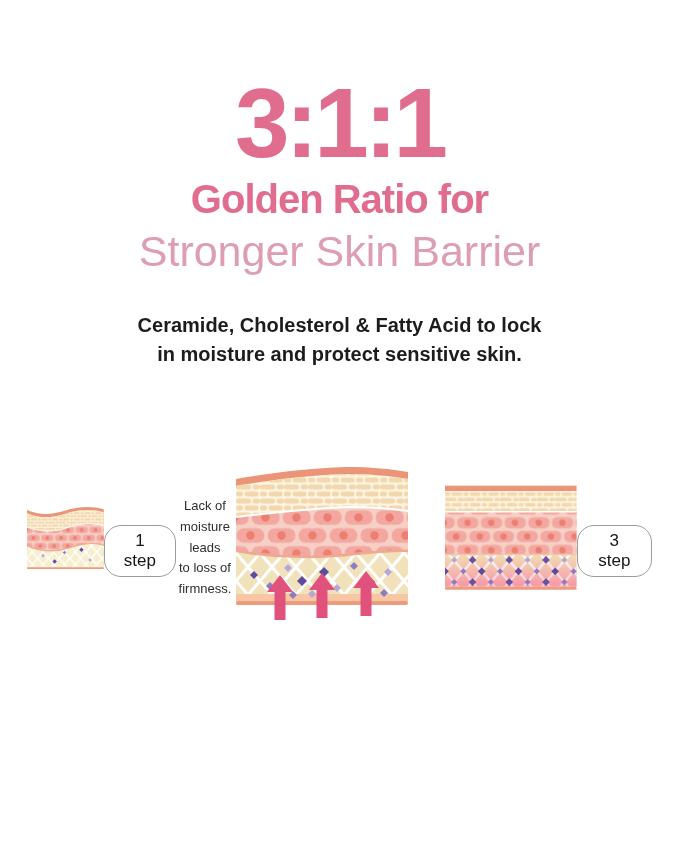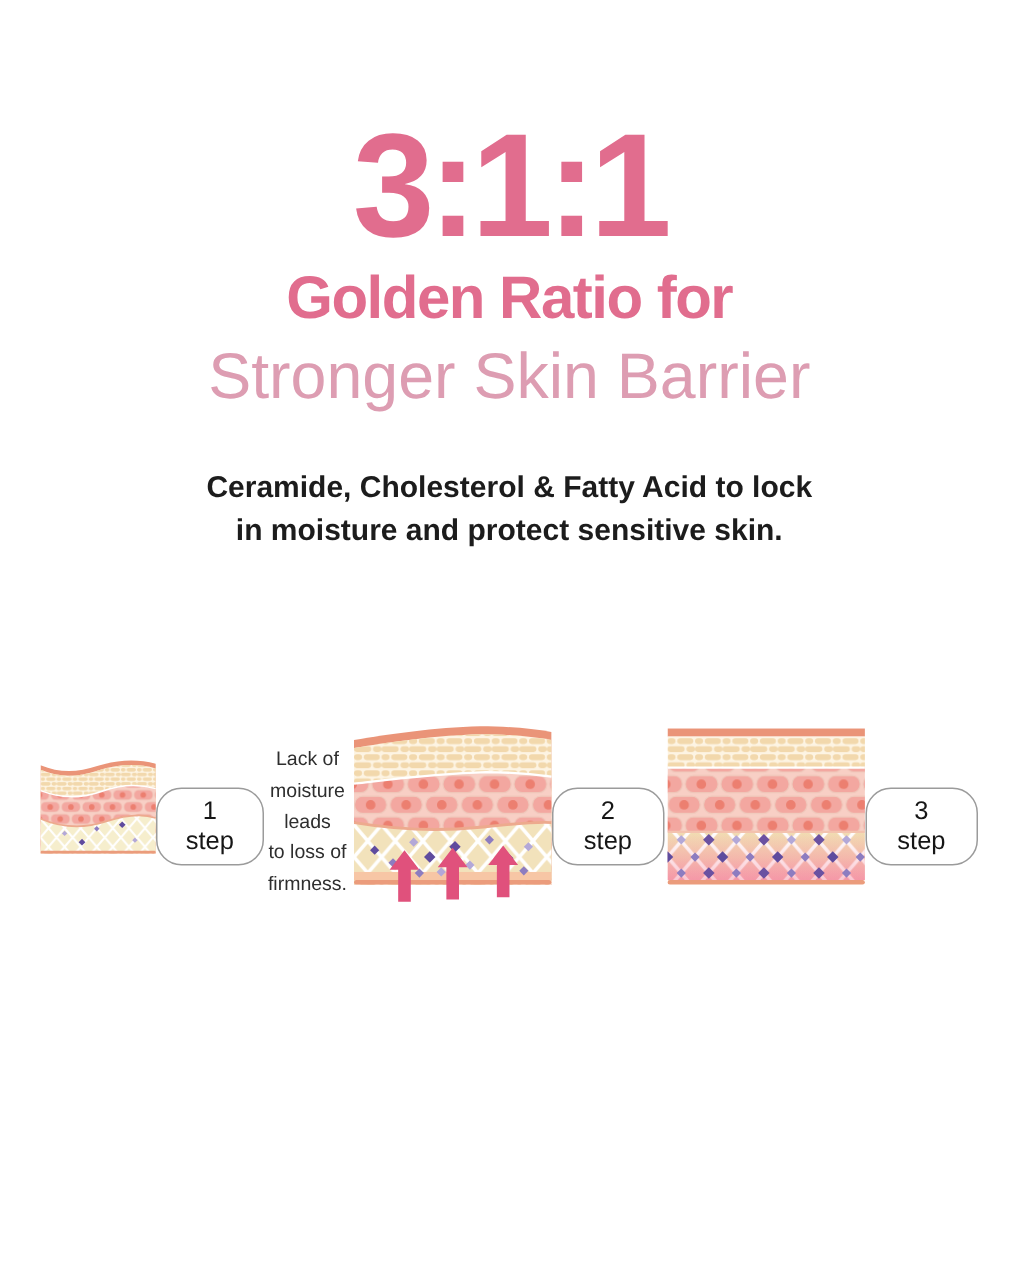--- a/index.html
+++ b/index.html
@@ -157,23 +157,20 @@
         <use href="#dm" transform="translate(134,127)" fill="#5f4b9e"></use>
         <use href="#dmS" transform="translate(152,117)" fill="#b3a8d8"></use>
         <use href="#dmS" transform="translate(148,138)" fill="#8d7cc0"></use>
 
         <rect x="0" y="146" width="172" height="4" rx="2" fill="#eb9c7c"></rect>
 
         <use href="#arw" transform="translate(44,120)" style="fill:var(--arrow_pink,#e0517c)"></use>
         <use href="#arw" transform="translate(86,118)" style="fill:var(--arrow_pink,#e0517c)"></use>
         <use href="#arw" transform="translate(130,116)" style="fill:var(--arrow_pink,#e0517c)"></use>
       </svg>
-      <div class="pill">
-        <span>2 step</span>
-      </div>
     </div>
 
     <div class="col">
       <svg class="diagram" width="172" height="170" viewBox="0 0 172 170">
 
         <rect x="0" y="14" width="172" height="7" fill="#ea9478"></rect>
 
         <rect x="0" y="21" width="172" height="27" fill="#fdf4e3"></rect>
         <rect x="0" y="21" width="172" height="27" fill="url(#bricks)"></rect>
 

